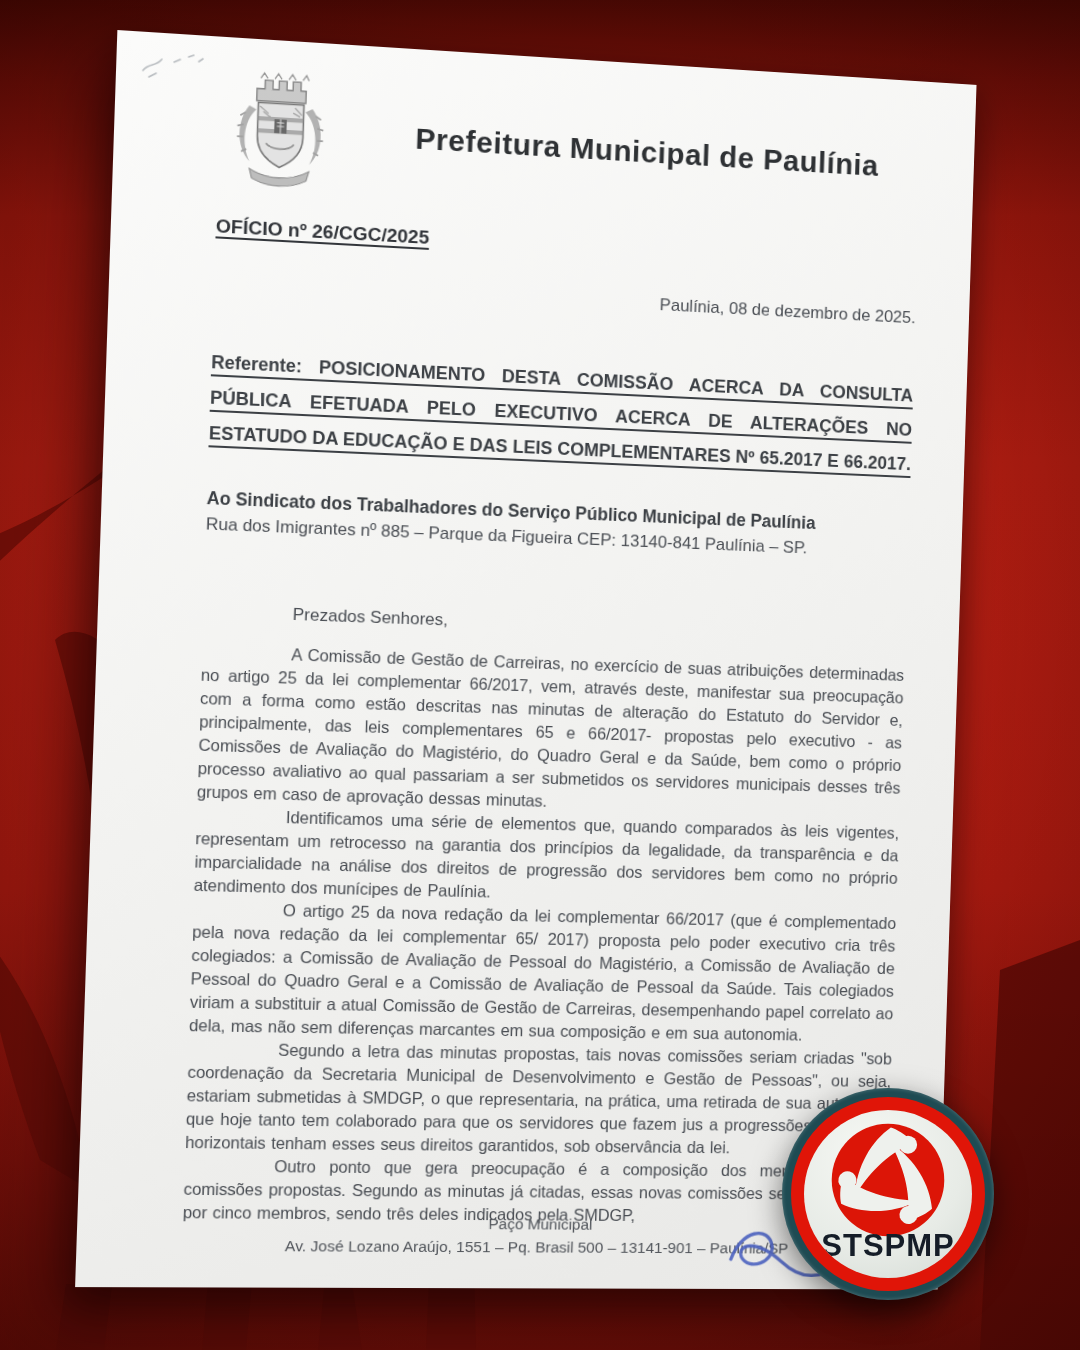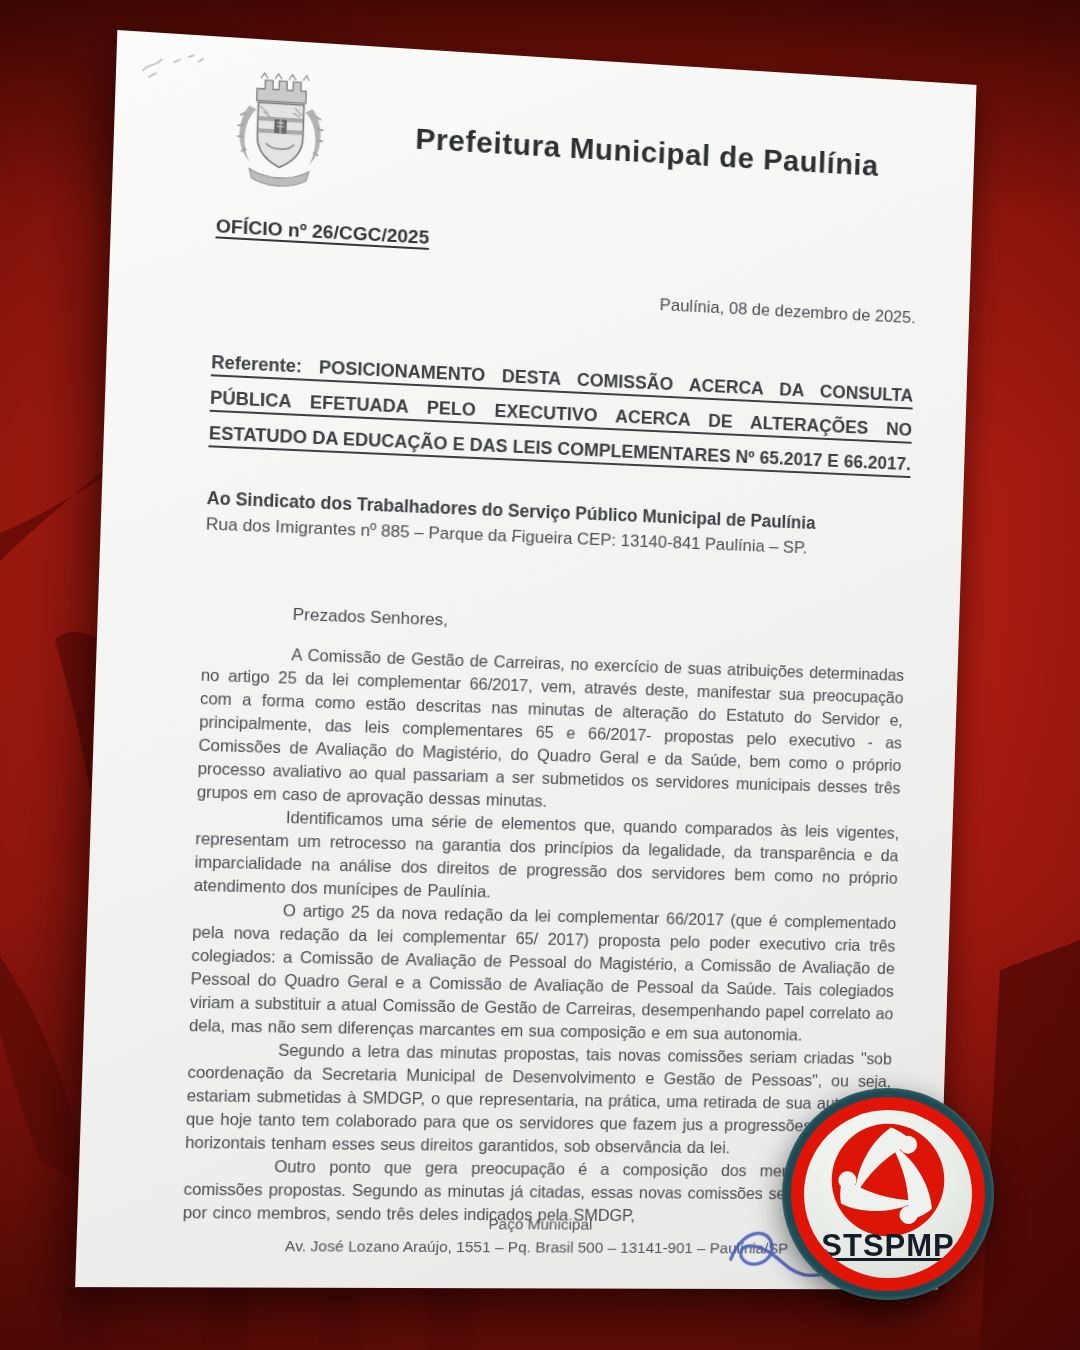--- a/index.html
+++ b/index.html
@@ -74,21 +74,21 @@
     display:flex;align-items:center;justify-content:center;
   }
   .badge-inner{
     width:168px;height:168px;border-radius:50%;
     background:radial-gradient(circle at 40% 28%, #f6f8f4 0%, #e7ebe6 60%, #d3dad4 100%);
     position:relative;overflow:hidden;
   }
   .badge-logo{position:absolute;left:50%;top:8px;transform:translateX(-50%);}
   .badge-label{
     position:absolute;left:0;right:0;bottom:14px;text-align:center;
-    font-size:31px;font-weight:bold;color:#151d28;letter-spacing:1px;text-decoration:underline;
+    font-size:31px;font-weight:bold;color:#151d28;letter-spacing:1px;
   }
 </style>
 </head>
 <body>
 
 <div class="bg-base"></div>
 <svg class="bg-shapes" width="1080" height="1350" viewBox="0 0 1080 1350">
 
   <path d="M -30 590 C 55 505 150 430 295 325 C 330 302 330 302 300 335 C 175 430 70 510 -30 545 Z" fill="#7a0f08"></path>
   <path d="M 55 640 C 90 760 110 880 100 1010 C 130 900 150 780 120 660 C 95 630 70 625 55 640 Z" fill="#7a0f08"></path>

